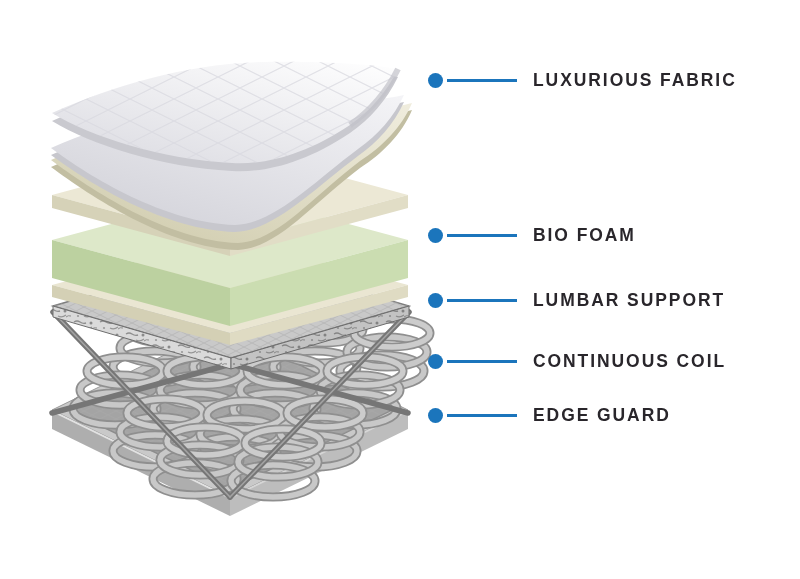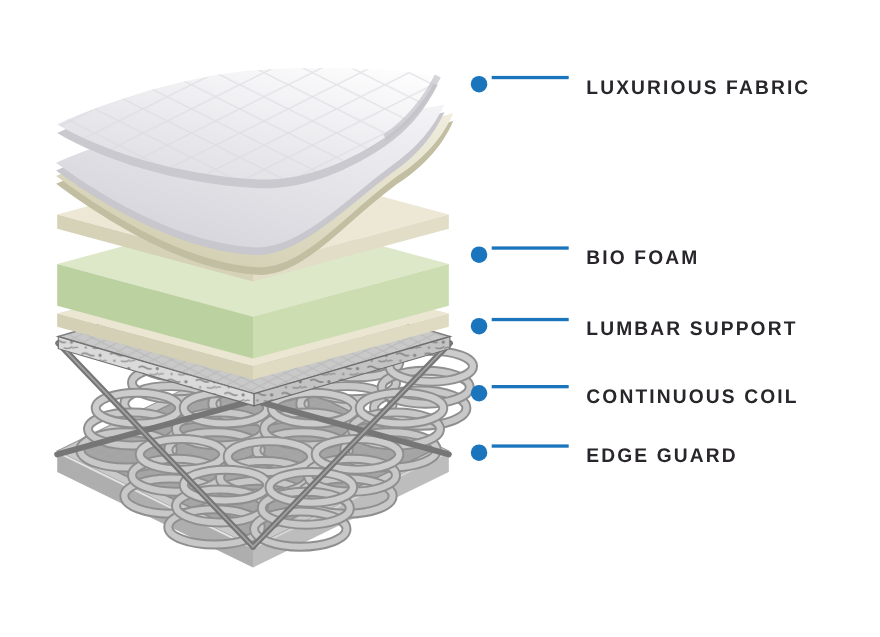--- a/index.html
+++ b/index.html
@@ -2,21 +2,21 @@
 <html><head>
 <meta charset="utf-8">
 <style>
   html,body{margin:0;padding:0;background:#ffffff;}
   .page{
     position:relative;width:800px;height:579px;background:#ffffff;
     font-family:"Liberation Sans","DejaVu Sans",sans-serif;overflow:hidden;
   }
   .illustration{position:absolute;left:20px;top:55px;width:430px;height:475px;}
   .callout{
-    position:absolute;left:428px;height:22px;display:flex;
+    position:absolute;left:428px;height:22px;display:flex;align-items:center;
   }
   .callout .dot{
     width:15px;height:15px;border-radius:50%;background:#1b75bc;flex:0 0 auto;
   }
   .callout .line{
     width:70px;height:3px;background:#1b75bc;margin-left:4px;flex:0 0 auto;
   }
   .callout .label{
     margin-left:16px;font-size:18px;font-weight:bold;letter-spacing:2px;
     color:#29262b;white-space:nowrap;transform:scaleX(.97);transform-origin:left center;

